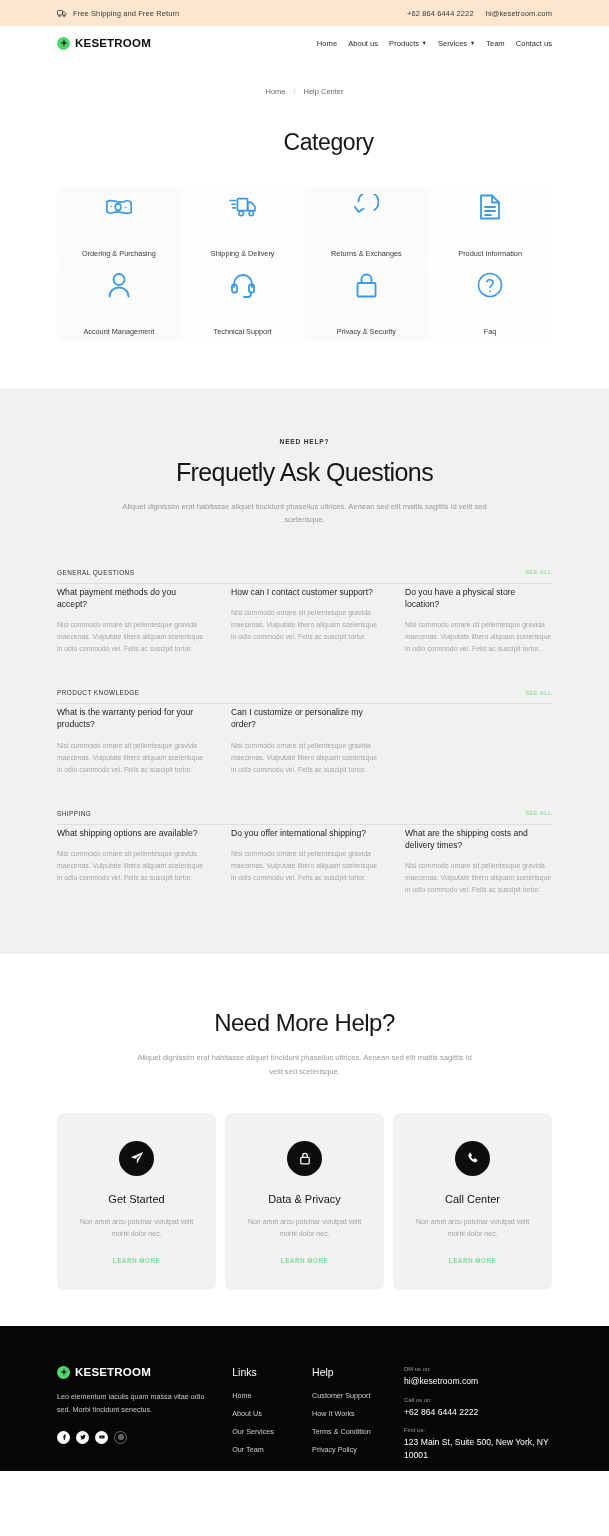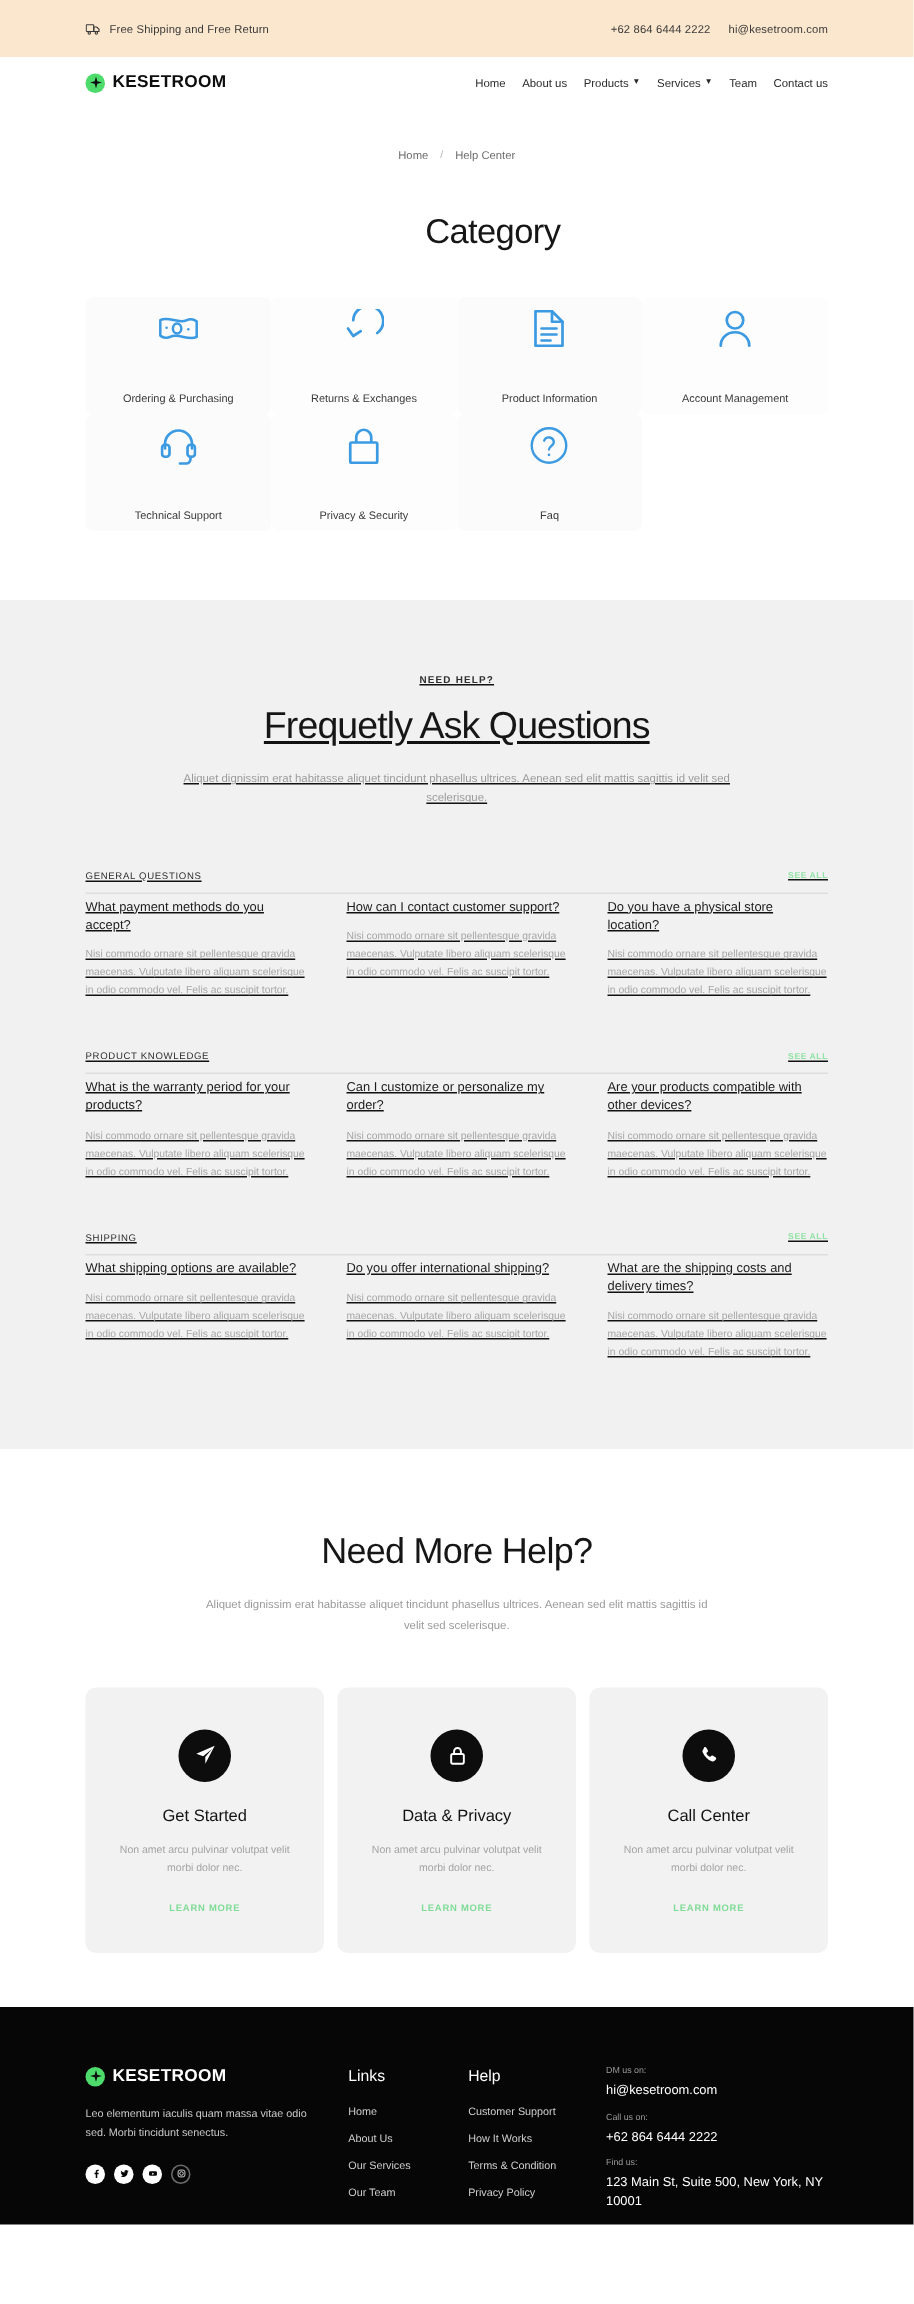--- a/index.html
+++ b/index.html
@@ -8,21 +8,21 @@
     font-family: "Liberation Sans", sans-serif;
     background:#ffffff;
     color:#111111;
     -webkit-font-smoothing:antialiased;
   }
   .page { width:609px; margin:0 auto; position:relative; }
 
   
   .topbar {
     background:#fbe7cd;
-    height:38px;
+    height:26px;
     display:flex;
     align-items:center;
     padding:0 57px;
     font-size:7.5px;
     color:#3a3a3a;
     letter-spacing:.1px;
   }
   .topbar-left { display:flex; align-items:center; gap:6px; }
   .topbar-right { margin-left:auto; display:flex; align-items:center; gap:12px; }
   .truck-ico { display:block; }
@@ -75,21 +75,21 @@
     gap:27px;
     background:#fdfdfd;
     border-radius:5px;
     cursor:pointer;
   }
   .cat-card:nth-child(odd) { background:#fbfbfb; }
   .cat-ico { height:30px; display:flex; align-items:center; justify-content:center; }
   .cat-label { font-size:7.3px; color:#3a3a3a; }
 
   
-  .faq-section { background:#f1f1f1; padding:50px 0 58px;text-decoration:underline; }
+  .faq-section { background:#f1f1f1; padding:50px 0 58px; }
   .faq-eyebrow {
     text-align:center; font-size:6.6px; letter-spacing:.8px;
     color:#2f2f2f; font-weight:600; text-transform:uppercase;
   }
   .faq-title {
     text-align:center; font-size:25px; letter-spacing:-.6px;
     color:#161616; margin-top:13px; font-weight:400;
   }
   .faq-sub {
     text-align:center; font-size:7.6px; color:#9a9a9a;
@@ -253,20 +253,32 @@
           <svg width="28" height="22" viewBox="0 0 30 22" fill="none" stroke="#3b9ae1" stroke-width="1.8" stroke-linejoin="round">
             <path d="M2 5c6-3 13 3 19 0 3-1.5 6 0 7 1v11c-6 3-13-3-19 0-3 1.5-6 0-7-1z"></path>
             <ellipse cx="14" cy="11" rx="3" ry="3.6"></ellipse>
             <circle cx="6.5" cy="10.5" r=".9" fill="#3b9ae1" stroke="none"></circle>
             <circle cx="22" cy="11.5" r=".9" fill="#3b9ae1" stroke="none"></circle>
           </svg>
         </span>
         <span class="cat-label">Ordering &amp; Purchasing</span>
       </div>
 
+      <div class="cat-card">
+        <span class="cat-ico">
+          <svg width="28" height="24" viewBox="0 0 30 26" fill="none" stroke="#3b9ae1" stroke-width="1.8" stroke-linecap="round">
+            <rect x="9" y="4" width="11" height="13" rx="1"></rect>
+            <path d="M20 8h4l4 4.5V17h-8z"></path>
+            <circle cx="13" cy="20" r="2.4"></circle>
+              <circle cx="24" cy="20" r="2.4"></circle>
+            <path d="M7 6H1M7 10H3M7 14H4"></path>
+          </svg>
+        </span>
+        <span class="cat-label">Shipping &amp; Delivery</span>
+      </div>
 
       <div class="cat-card">
         <span class="cat-ico">
           <svg width="26" height="26" viewBox="0 0 26 26" fill="none" stroke="#3b9ae1" stroke-width="1.8" stroke-linecap="round" stroke-linejoin="round">
             <path d="M21.5 16A10 10 0 1 0 5.5 7.5"></path>
             <path d="M2 13l3.5 5 5-3.2"></path>
           </svg>
         </span>
         <span class="cat-label">Returns &amp; Exchanges</span>
       </div>
@@ -361,24 +373,20 @@
           <span class="faq-group-name">PRODUCT KNOWLEDGE</span>
           <a class="faq-see-all" href="#">SEE ALL</a>
         </div>
         <div class="faq-items">
           <div>
             <div class="faq-q">What is the warranty period for your products?</div>
             <div class="faq-a">Nisi commodo ornare sit pellentesque gravida maecenas. Vulputate libero aliquam scelerisque in odio commodo vel. Felis ac suscipit tortor.</div>
           </div>
           <div>
             <div class="faq-q">Can I customize or personalize my order?</div>
-            <div class="faq-a">Nisi commodo ornare sit pellentesque gravida maecenas. Vulputate libero aliquam scelerisque in odio commodo vel. Felis ac suscipit tortor.</div>
-          </div>
-          <div>
-            <div class="faq-q">Are your products compatible with other devices?</div>
             <div class="faq-a">Nisi commodo ornare sit pellentesque gravida maecenas. Vulputate libero aliquam scelerisque in odio commodo vel. Felis ac suscipit tortor.</div>
           </div>
         </div>
       </div>
 
       <div class="faq-group">
         <div class="faq-group-head">
           <span class="faq-group-name">SHIPPING</span>
           <a class="faq-see-all" href="#">SEE ALL</a>
         </div>

